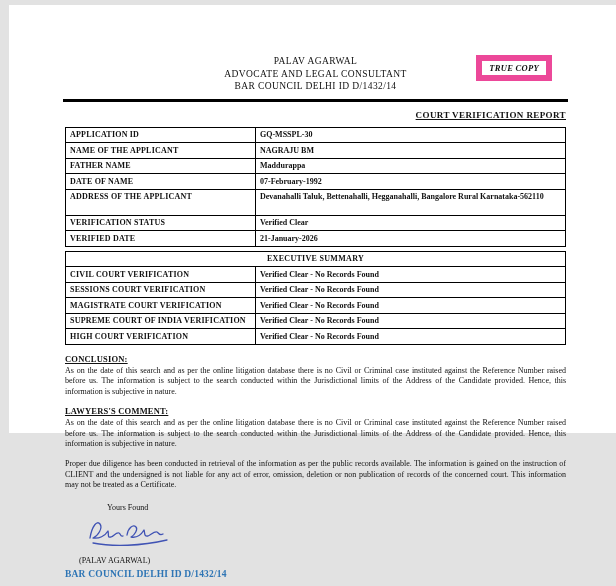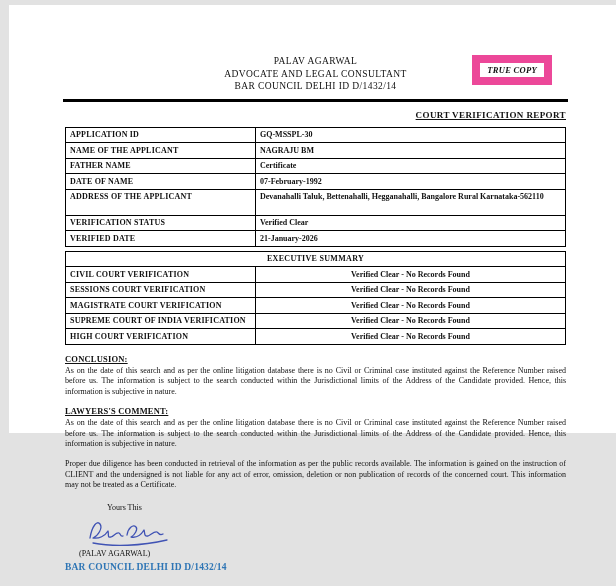--- a/index.html
+++ b/index.html
@@ -16,21 +16,21 @@
     width:607px; height:428px;
     background:#ffffff;
   }
   .content { padding:50px 50px 0 56px; position:relative; }
 
   
   .letterhead { position:relative; text-align:center; }
   .lh-line { font-size:9.5px; line-height:12.5px; letter-spacing:0.4px; }
   .true-copy {
     position:absolute; right:14px; top:0;
-    border:8px solid #ec4899;
+    border:6px solid #ec4899;
     font-weight:bold; font-style:italic;
     font-size:8.5px; padding:2px 7px;
     letter-spacing:0.3px;
     background:#fff;
   }
   .rule { height:3px; background:#000; margin:6px -2px 0 -2px; }
 
   .report-title {
     text-align:right; font-weight:bold; font-size:9px;
     text-decoration:underline; letter-spacing:0.4px;
@@ -38,31 +38,31 @@
   }
 
   
   table { width:100%; border-collapse:collapse; }
   td { border:1px solid #000; font-size:8px; line-height:9.5px; padding:2.5px 4px; vertical-align:top; }
   .lbl { width:38%; font-weight:bold; letter-spacing:0.2px; }
   .val { font-weight:bold; }
   tr.tall td { height:26px; }
   .summary-table { margin-top:4px;padding-left:32px; }
   .summary-head { text-align:center; font-weight:bold; letter-spacing:0.3px; padding:2.5px 4px; }
-  .summary-val { text-align:center; font-weight:bold; }
+  .summary-val { text-align:left; font-weight:bold; }
 
   
   .section { margin-top:9px; }
   .sec-head { font-weight:bold; font-size:8.5px; text-decoration:underline; margin-bottom:2px; letter-spacing:0.2px; }
   .sec-body { font-size:8px; line-height:10.6px; text-align:justify; }
 
   
   .closing { margin-top:12px; margin-left:42px; font-size:8px; }
   .signature { margin-left:18px; margin-top:4px; display:block; }
-  .signer-name { font-size:8px; margin-left:14px; margin-top:1px; }
+  .signer-name { font-size:8px; margin-left:14px; margin-top:8px; }
   .signer-barid { font-size:9.5px; font-weight:bold; color:#2e75b5; margin-top:4px; letter-spacing:0.2px; }
 </style>
 </head>
 <body>
 
 <div class="page">
   <div class="content">
 
     <div class="letterhead">
       <div class="lh-line">PALAV AGARWAL</div>
@@ -80,21 +80,21 @@
         <tr>
           <td class="lbl">APPLICATION ID</td>
           <td class="val">GQ-MSSPL-30</td>
         </tr>
         <tr>
           <td class="lbl">NAME OF THE APPLICANT</td>
           <td class="val">NAGRAJU BM</td>
         </tr>
         <tr>
           <td class="lbl">FATHER NAME</td>
-          <td class="val">Certificate</td>
+          <td class="val">Maddurappa</td>
         </tr>
         <tr>
           <td class="lbl">DATE OF NAME</td>
           <td class="val">07-February-1992</td>
         </tr>
         <tr class="tall">
           <td class="lbl">ADDRESS OF THE APPLICANT</td>
           <td class="val">Devanahalli Taluk, Bettenahalli, Hegganahalli, Bangalore Rural Karnataka-562110</td>
         </tr>
         <tr>
@@ -143,21 +143,21 @@
 
     <div class="section">
       <div class="sec-head">LAWYERS'S COMMENT:</div>
       <div class="sec-body">As on the date of this search and as per the online litigation database there is no Civil or Criminal case instituted against the Reference Number raised before us. The information is subject to the search conducted within the Jurisdictional limits of the Address of the Candidate provided. Hence, this information is subjective in nature.</div>
     </div>
 
     <div class="section">
       <div class="sec-body">Proper due diligence has been conducted in retrieval of the information as per the public records available. The information is gained on the instruction of CLIENT and the undersigned is not liable for any act of error, omission, deletion or non publication of records of the concerned court. This information may not be treated as a Certificate.</div>
     </div>
 
-    <div class="closing">Yours This</div>
+    <div class="closing">Yours Found</div>
 
     <svg class="signature" width="92" height="32" viewBox="0 0 92 32">
       <g fill="none" stroke="#4053b4" stroke-width="1.3" stroke-linecap="round" stroke-linejoin="round">
         <path d="M7,22 C9,10 14,4 17,8 C20,12 15,20 10,22 C16,23 22,20 25,15 C26,18 24,22 28,21 C31,20 33,16 36,17 C38,18 37,21 40,20"></path>
         <path d="M44,19 C45,12 50,8 53,11 C55,13 52,19 48,21 C53,22 58,19 61,14 C62,17 61,21 65,20 C68,19 71,15 74,16 C76,17 76,20 80,18"></path>
         <path d="M10,27 C30,31 58,30 84,24"></path>
       </g>
     </svg>
 
     <div class="signer-name">(PALAV AGARWAL)</div>

